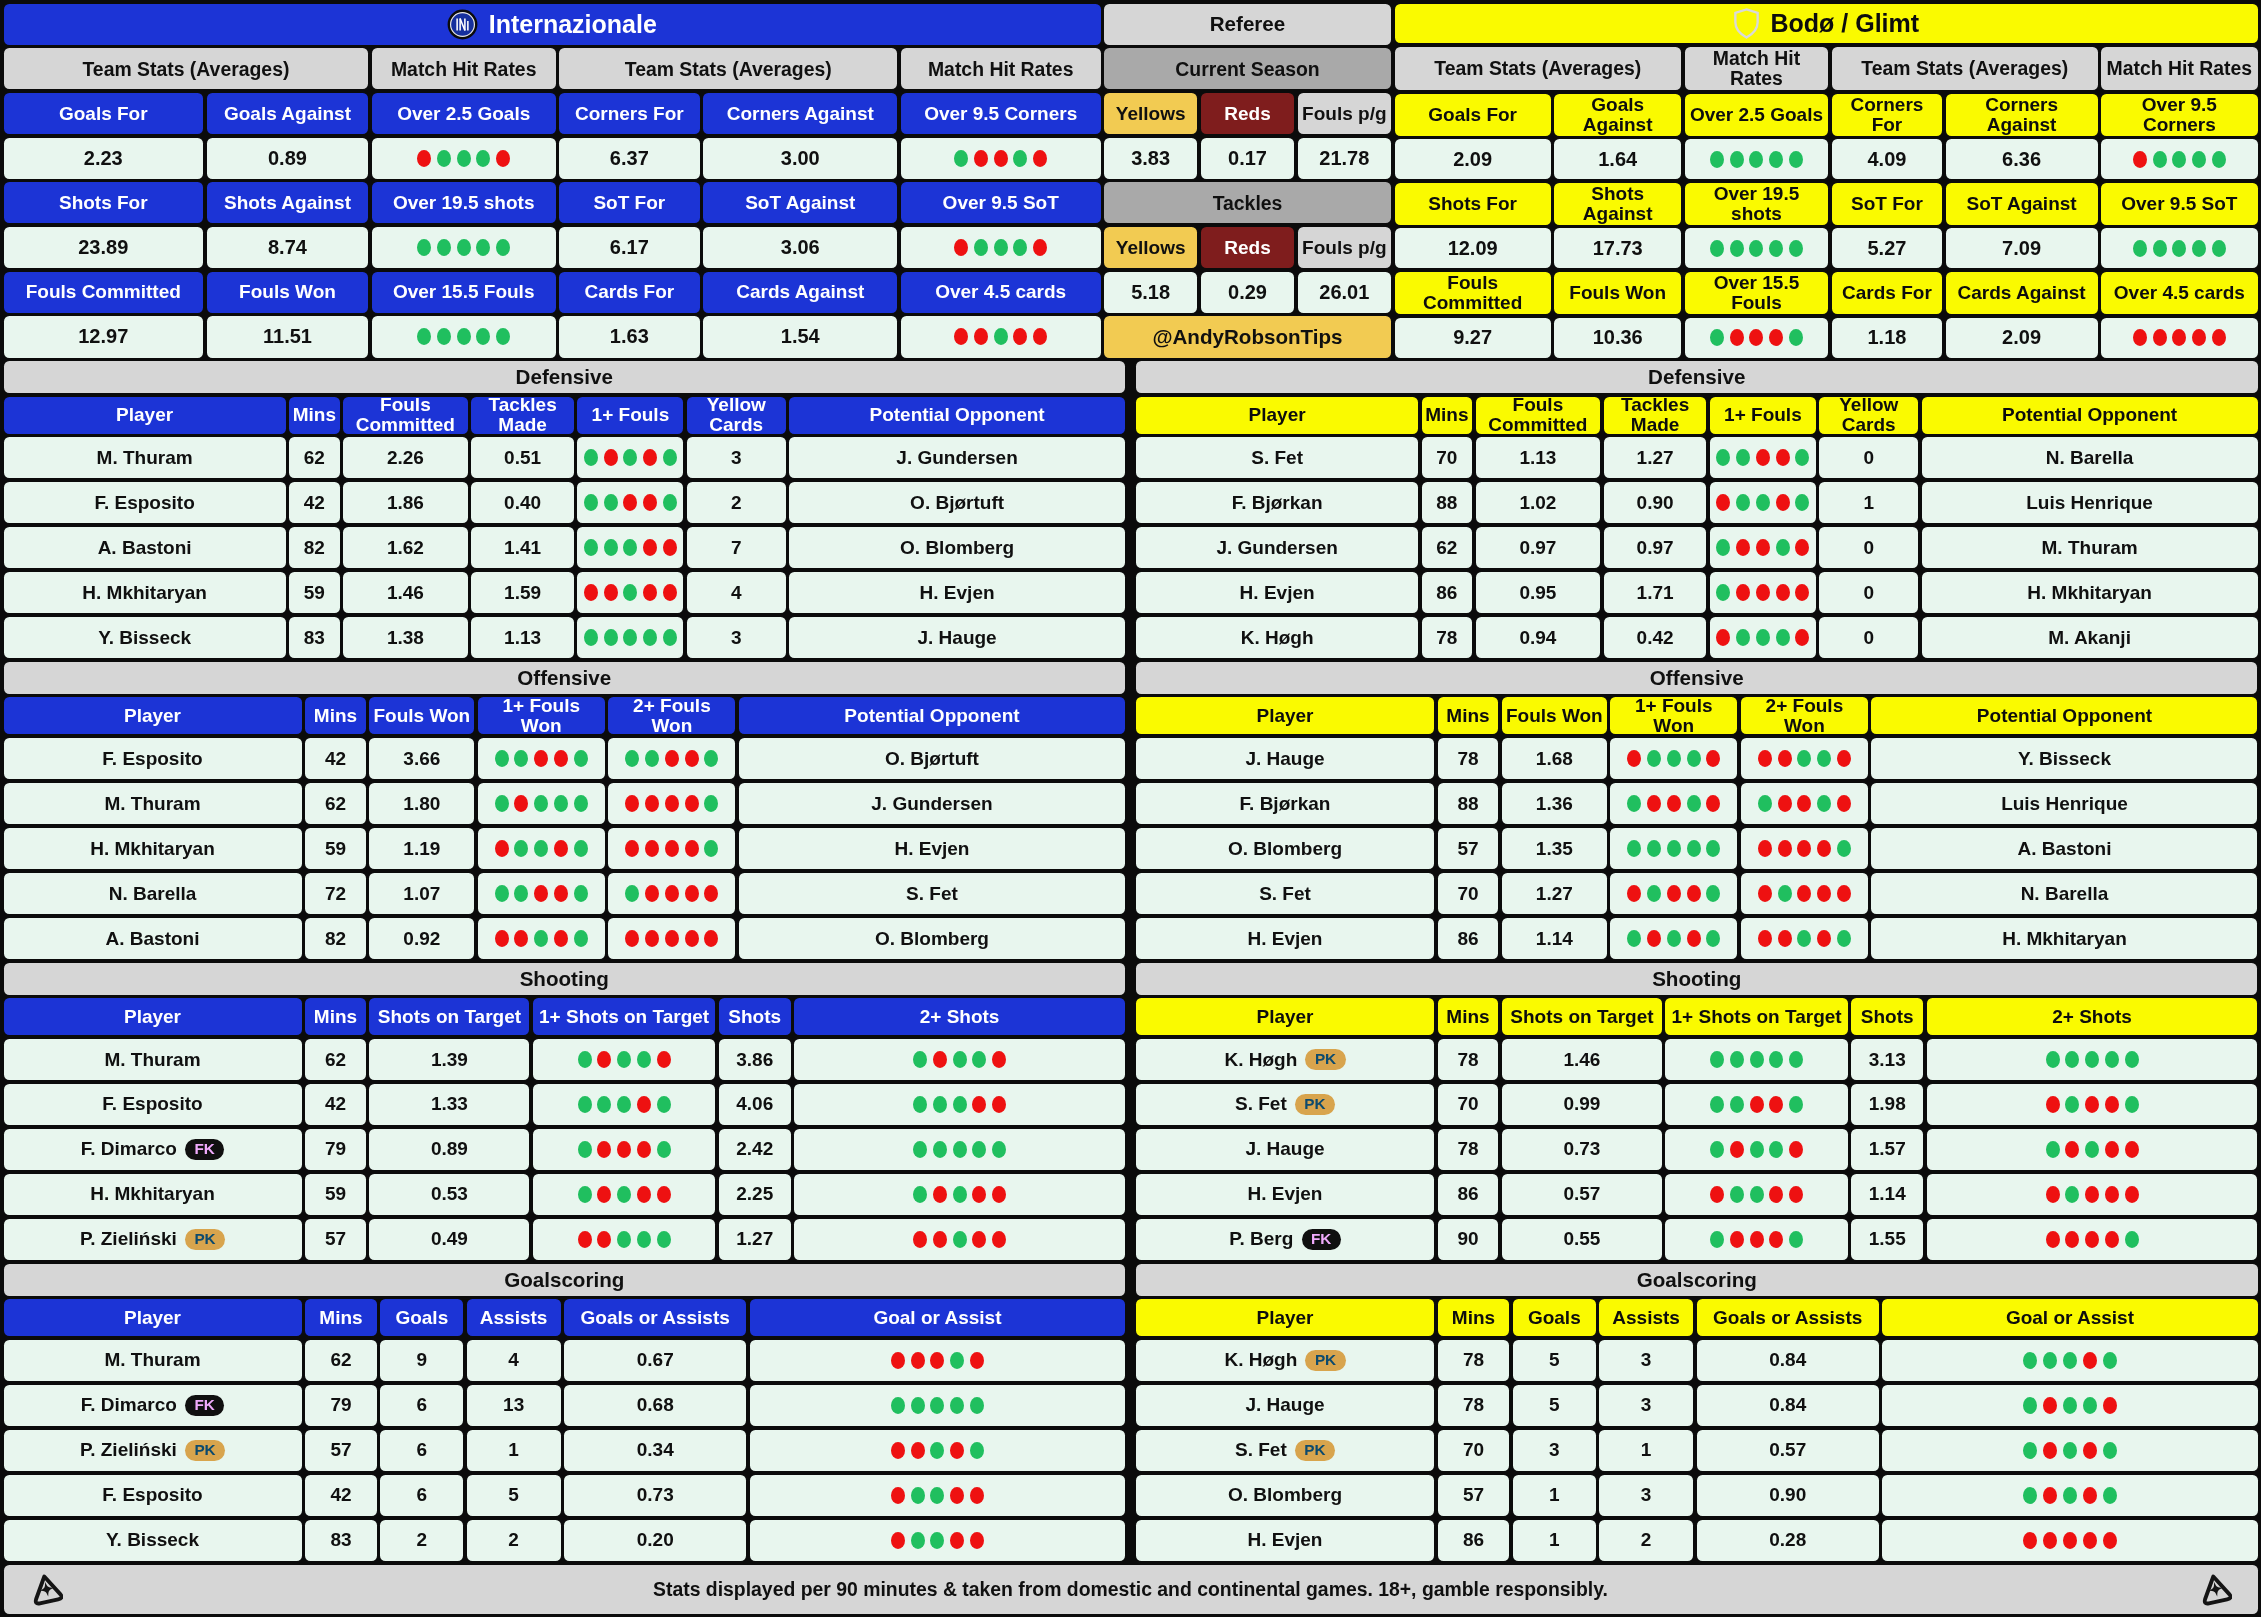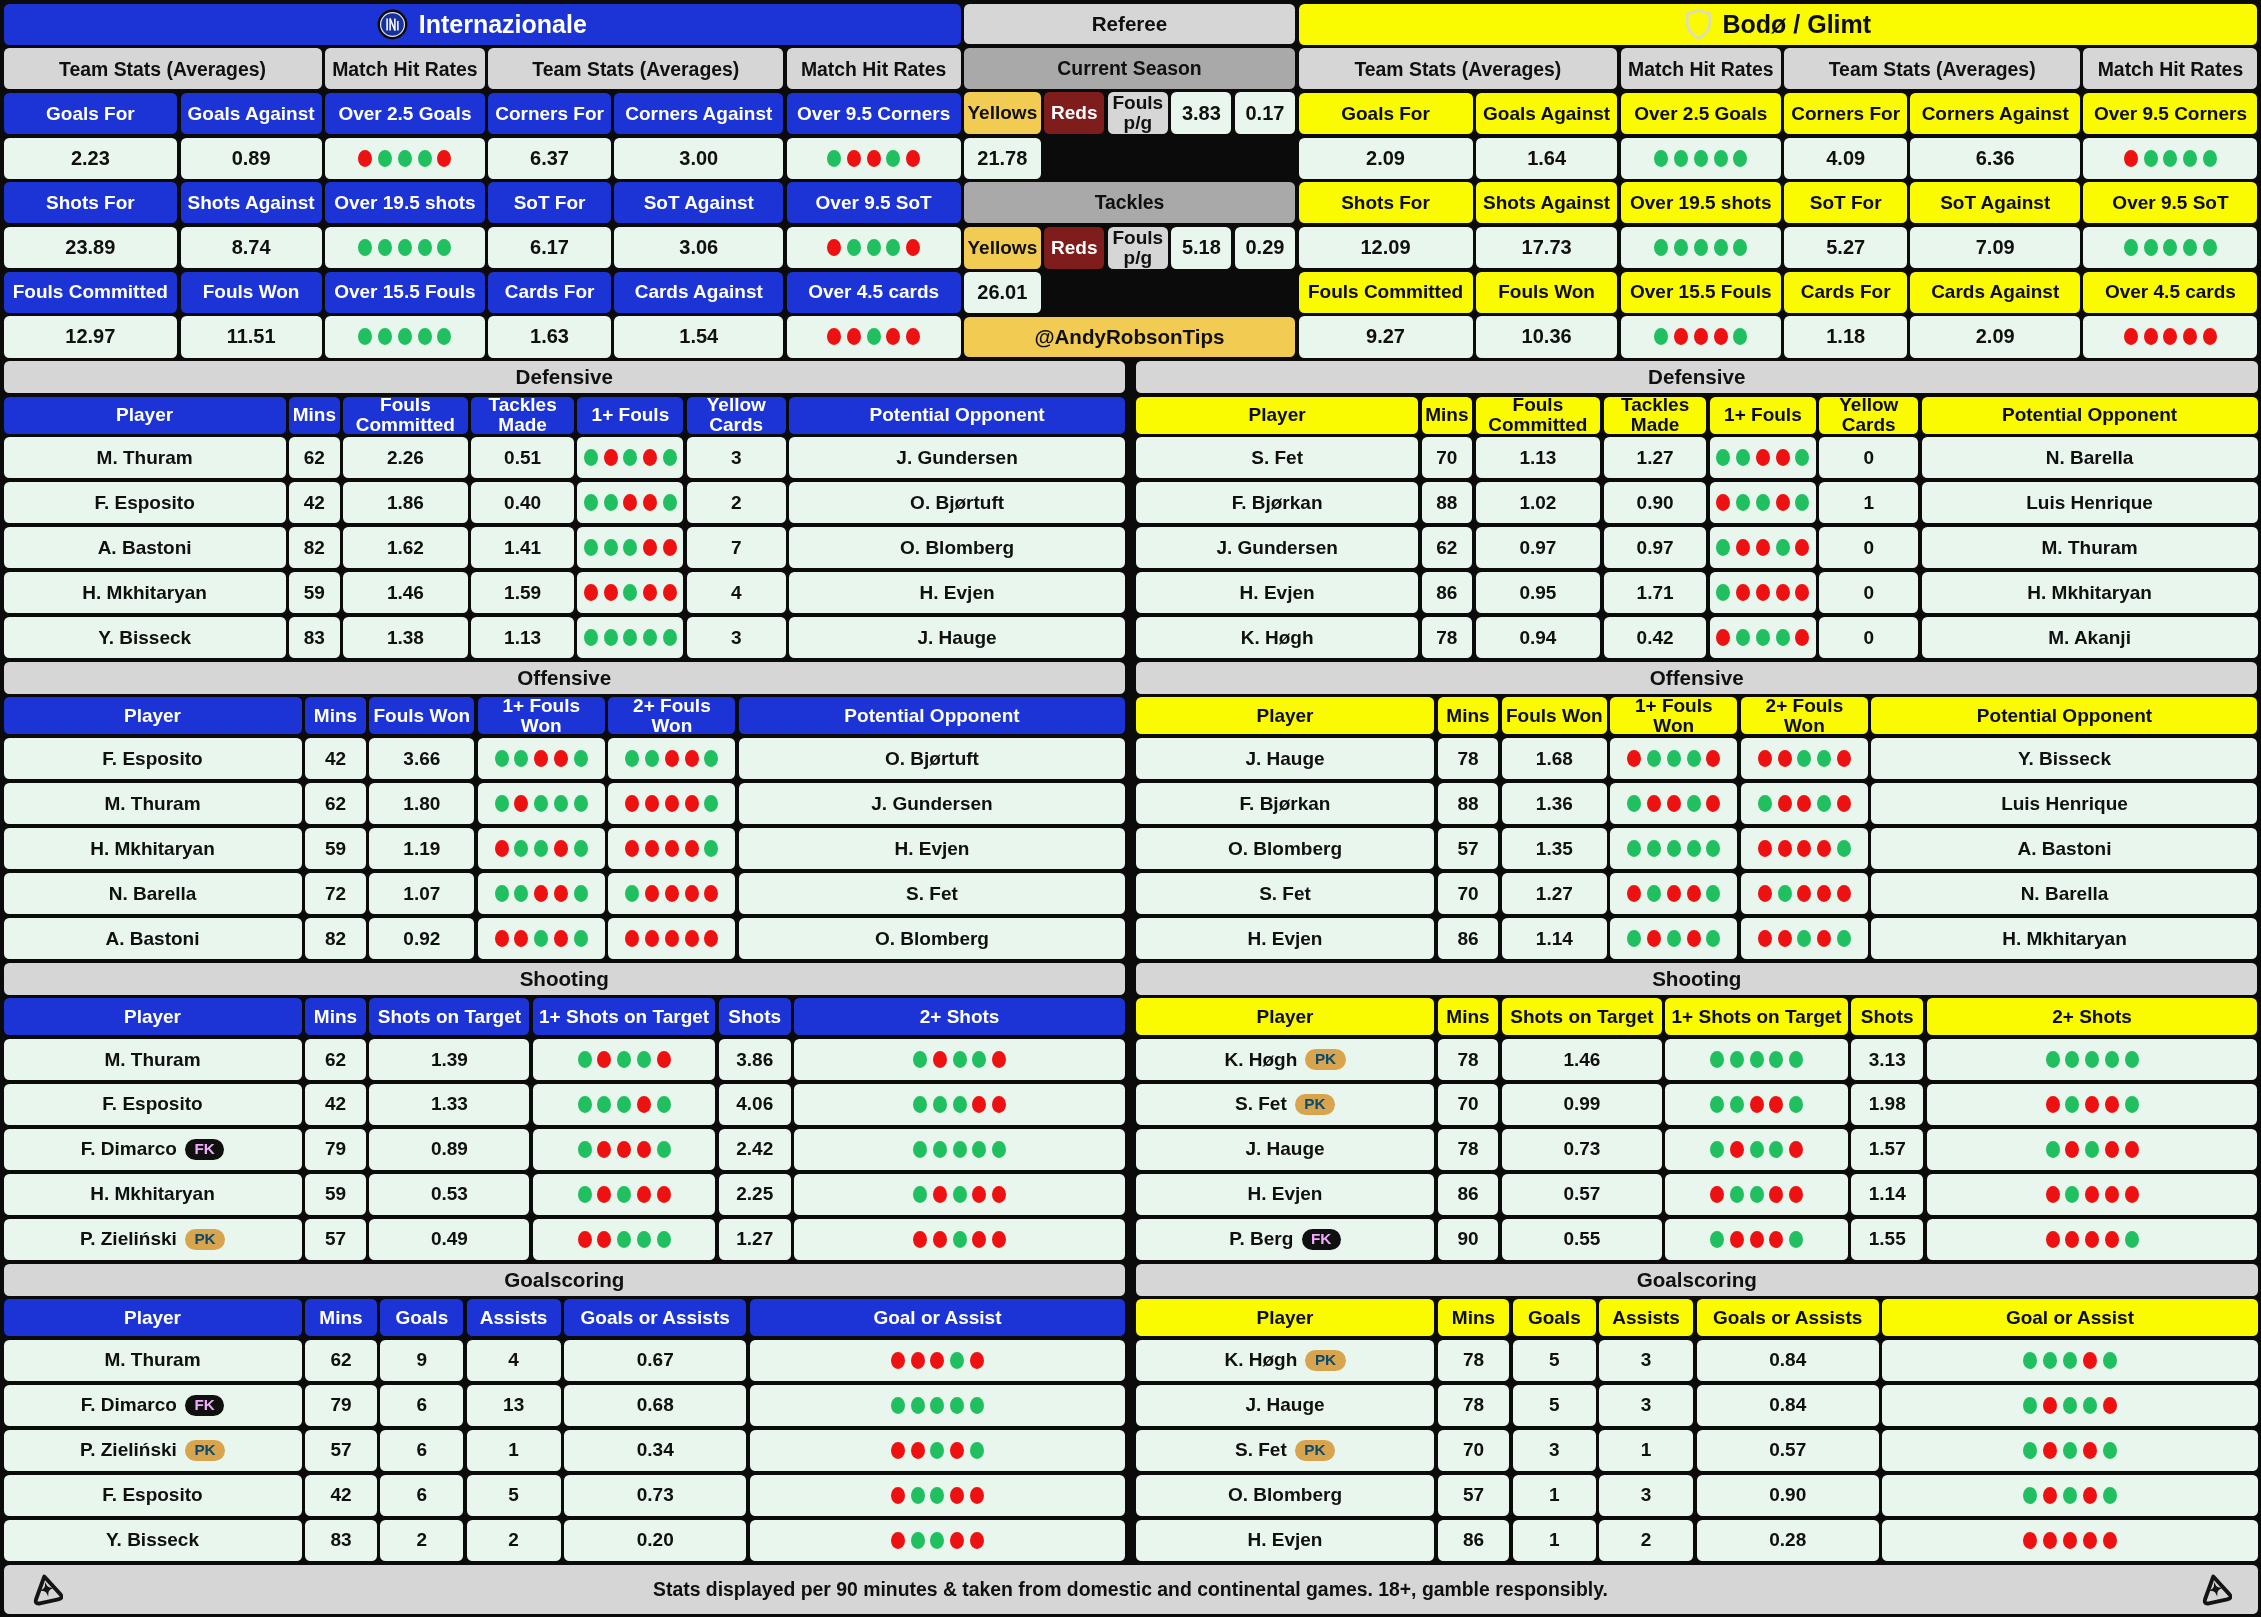--- a/index.html
+++ b/index.html
@@ -7,22 +7,22 @@
     width:2261px;height:1618px;
     background:#0b0b0b;
     font-family:"Liberation Sans",sans-serif;
     font-weight:bold;
     -webkit-font-smoothing:antialiased;
   }
   *{box-sizing:border-box;}
   #root{position:absolute;inset:0;padding:3.5px;display:flex;flex-direction:column;gap:3.5px;}
   .top{height:354px;display:flex;gap:3.5px;}
   .grid{display:grid;gap:3.5px;}
-  #top-home{width:957px;grid-template-columns:301fr 244fr 277fr 212fr 293fr 301fr;grid-template-rows:repeat(8,1fr);}
-  #top-ref{width:331px;grid-template-columns:repeat(5,1fr);grid-template-rows:repeat(8,1fr);}
+  #top-home{width:1097px;grid-template-columns:301fr 244fr 277fr 212fr 293fr 301fr;grid-template-rows:repeat(8,1fr);}
+  #top-ref{width:287px;grid-template-columns:repeat(3,1fr);grid-template-rows:repeat(8,1fr);}
   #top-away{flex:1;grid-template-columns:301fr 244fr 277fr 212fr 293fr 301fr;grid-template-rows:repeat(8,1fr);}
   .bodyrow{flex:1;display:flex;gap:11px;}
   .half{flex:1;display:flex;flex-direction:column;gap:3.5px;}
   .section{flex:1;display:grid;gap:3.5px;grid-template-rows:32px 37px repeat(5,1fr);}
   .cell{
     border-radius:5.3px;display:flex;align-items:center;justify-content:center;
     text-align:center;line-height:1.05;padding:1.2px 3.5px;
   }
   .span-all{grid-column:1/-1;}
   .c-blue{background:#1c34d6;color:#ffffff;}

